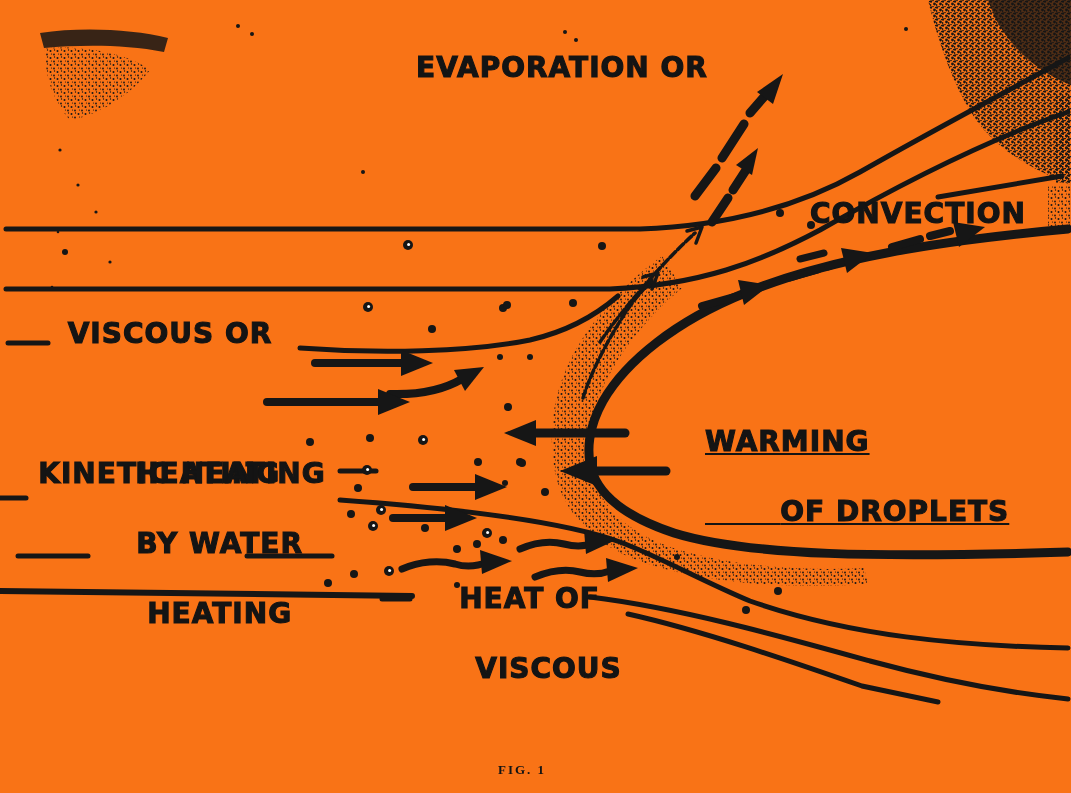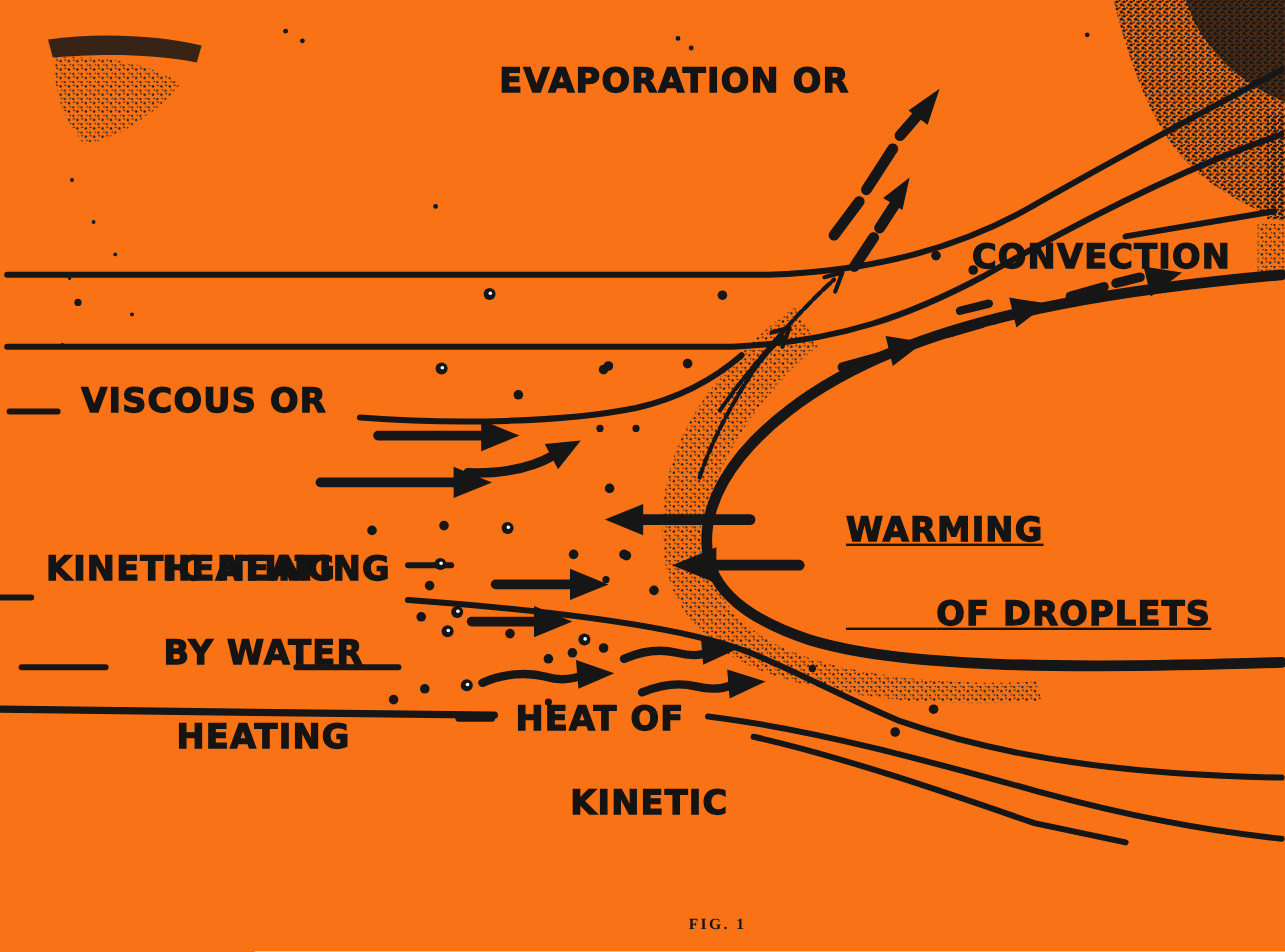--- a/index.html
+++ b/index.html
@@ -3,21 +3,21 @@
 <meta charset="utf-8">
 <style>
   html,body{margin:0;padding:0;background:#fcfcfa;}
   #page{position:relative;width:1071px;height:793px;background:#f97316;overflow:hidden;
         font-family:"DejaVu Sans",sans-serif;}
   #art{position:absolute;left:0;top:0;}
   .lbl{position:absolute;color:#141414;font-weight:700;font-size:28px;line-height:35px;
        letter-spacing:1px;-webkit-text-stroke:1.1px #141414;white-space:pre;}
   .ctr{text-align:center;}
   .cap{position:absolute;color:#141414;font-family:"Liberation Serif",serif;font-weight:700;
-       font-size:13px;letter-spacing:2px;text-align:right;}
+       font-size:13px;letter-spacing:2px;text-align:center;}
 </style>
 </head>
 <body>
 
 <div id="page">
 
   <svg id="art" width="1071" height="793" viewBox="0 0 1071 793">
     <defs>
       <pattern id="stipple" width="7" height="7" patternUnits="userSpaceOnUse">
         <circle cx="1.5" cy="2" r="1" fill="#161616"></circle>
@@ -200,17 +200,17 @@
        <br>
        <span>HEATING</span></div>
 
   <div class="lbl" style="left:705px;top:424px;text-decoration:underline;"><span>WARMING</span><br>
        <span>OF DROPLETS</span></div>
 
   <div class="lbl ctr" style="left:0px;top:456px;width:364px;"><span>KINETIC HEATING</span><br>
        <span>BY WATER</span><br>
        <span>HEATING</span></div>
 
-  <div class="lbl ctr" style="left:400px;top:581px;width:200px;"><span>HEAT OF</span><br>
-       <span>KINETIC</span></div>
+  <div class="lbl ctr" style="left:400px;top:581px;width:200px;text-align:right;"><span>HEAT OF</span><br>
+       <span>VISCOUS</span></div>
 
   <div class="cap" style="left:422px;top:762px;width:200px;">FIG. 1</div>
 </div>
 
 </body></html>

